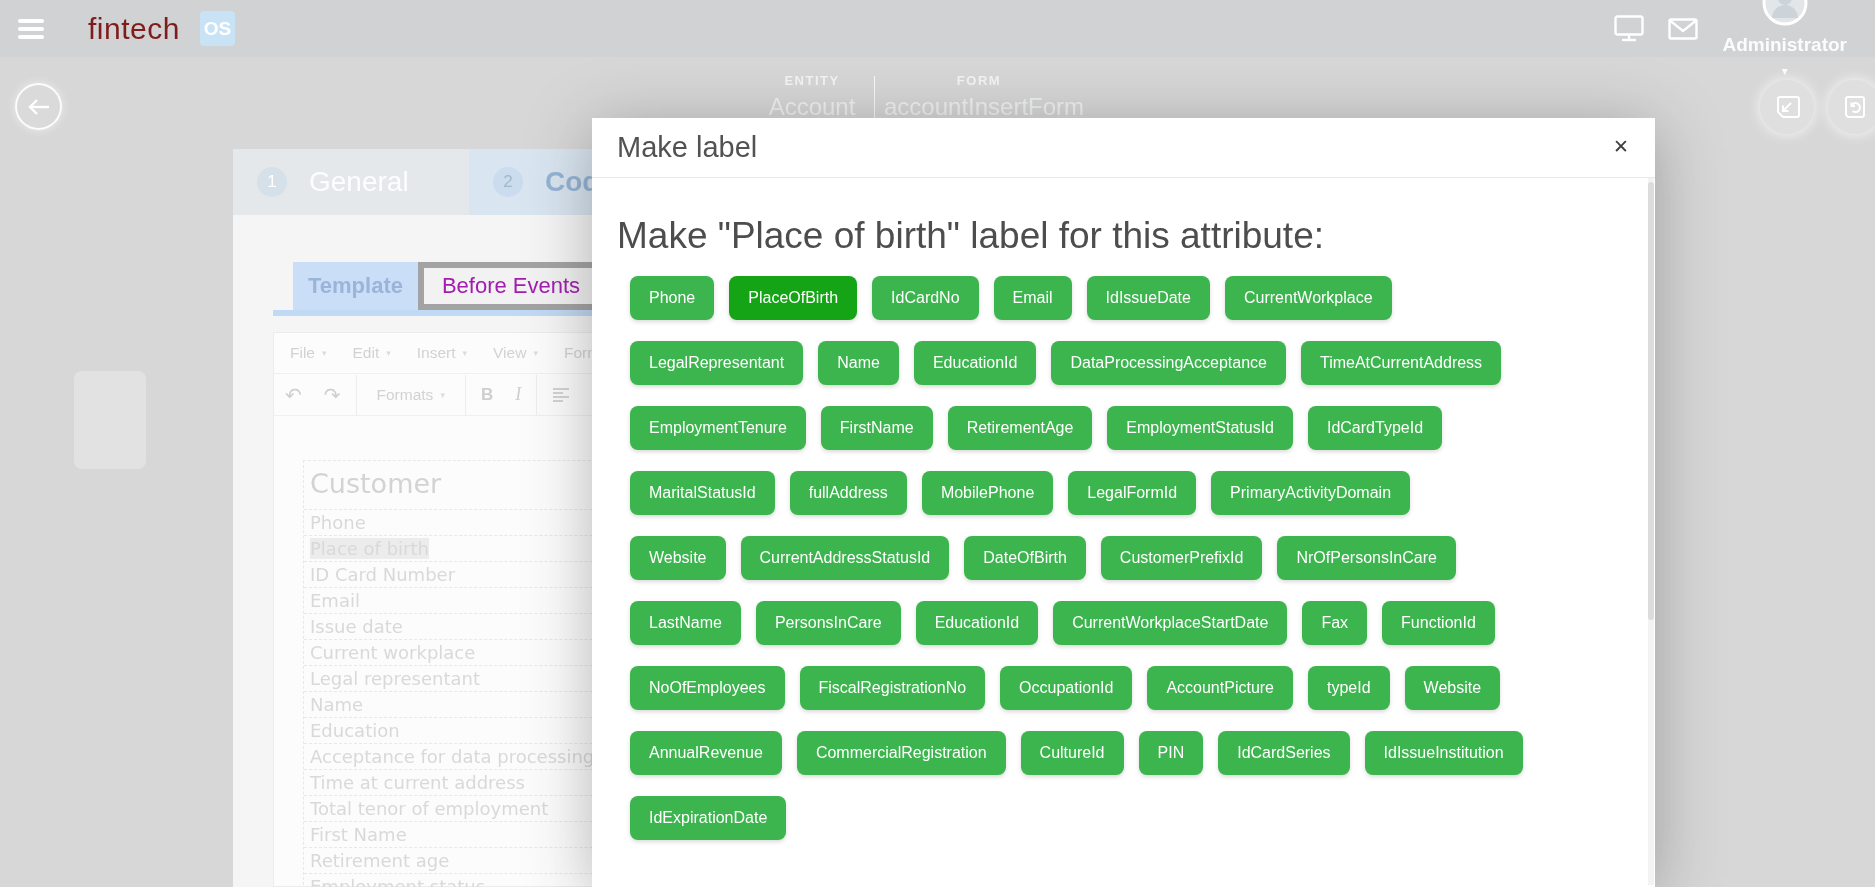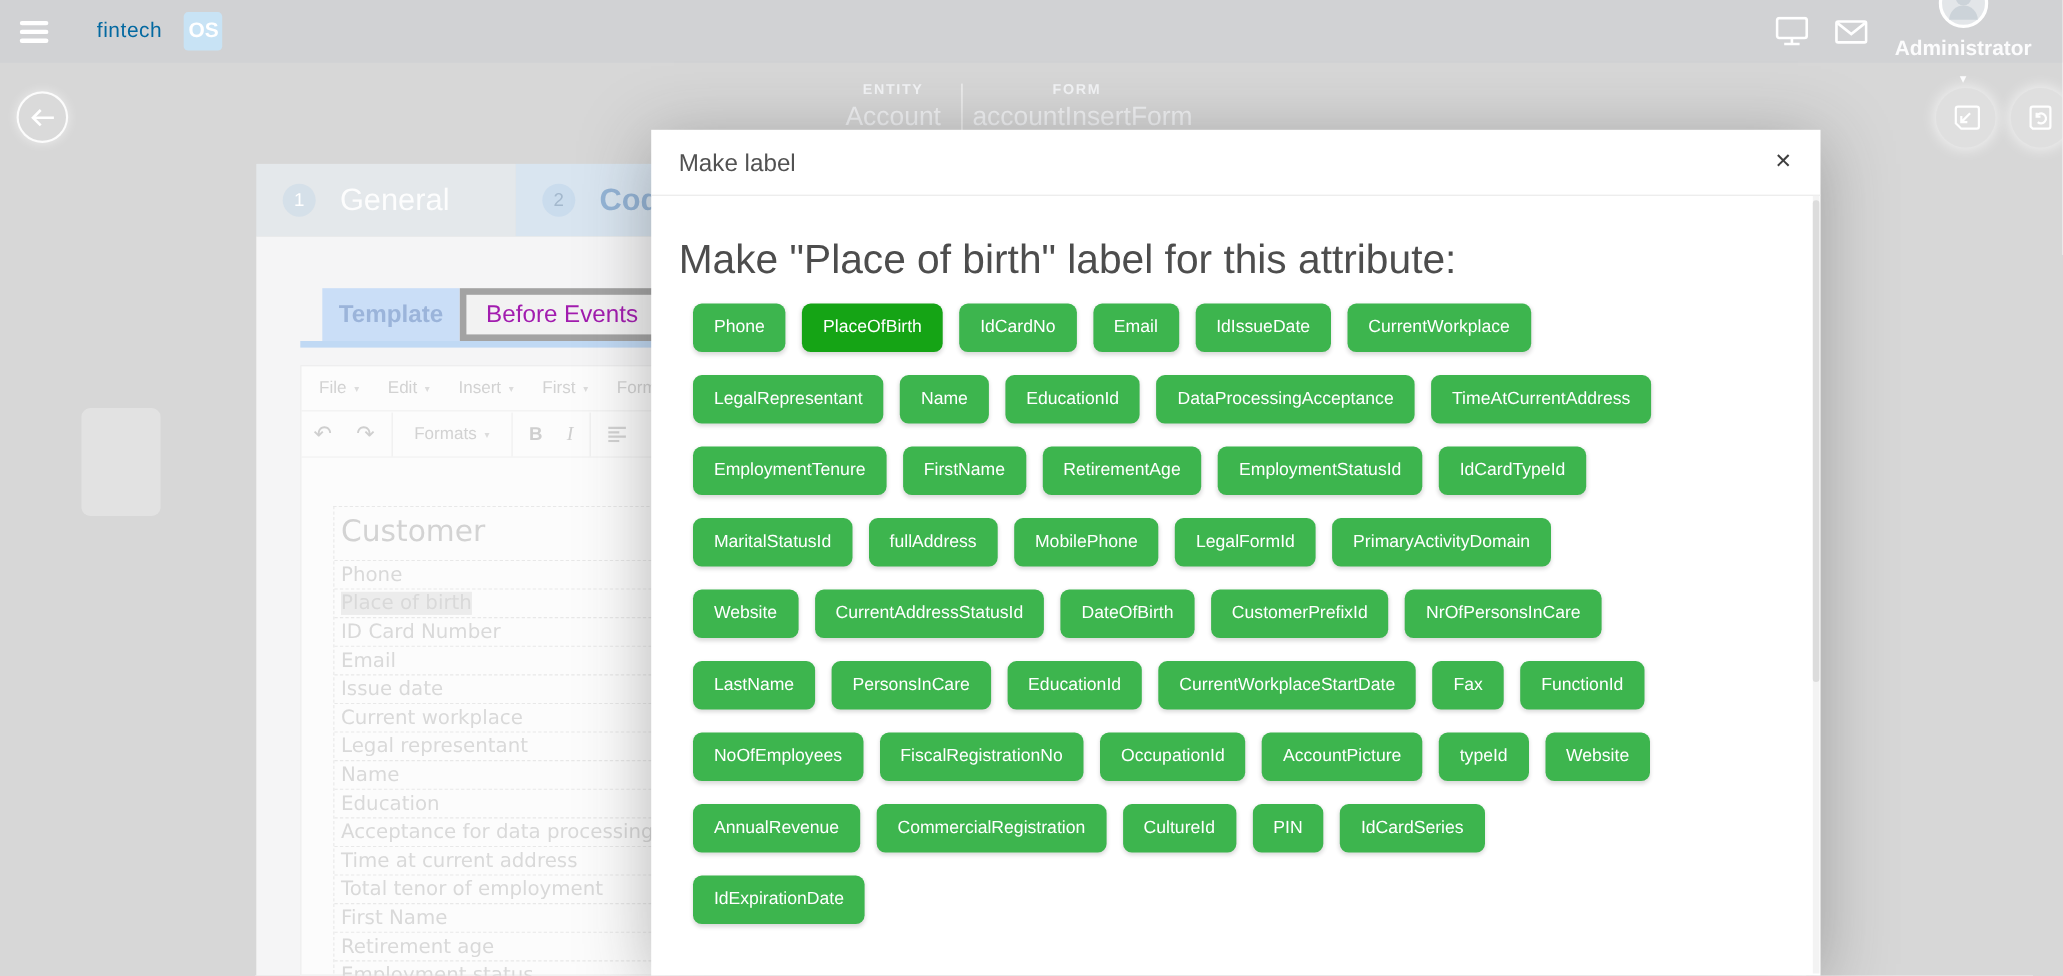--- a/index.html
+++ b/index.html
@@ -6,21 +6,21 @@
   .screen{position:relative;width:1875px;height:887px;background:#d7d7d7;overflow:hidden;
           font-family:"Liberation Sans",sans-serif;}
 
   
   .topbar{position:absolute;left:0;top:0;width:1875px;height:57px;background:#d1d2d4;
           display:flex;align-items:center;}
   .hamburger{width:26px;height:20px;margin-left:18px;display:flex;flex-direction:column;
              justify-content:space-between;cursor:pointer;background:none;border:none;padding:0;}
   .hamburger span{display:block;height:4px;border-radius:2px;background:#ffffff;}
   .brand{display:flex;align-items:center;margin-left:44px;}
-  .brand-fintech{font-size:19px;font-weight:300;color:#0369a1;letter-spacing:.5px;}
+  .brand-fintech{font-size:30px;font-weight:300;color:#7f1d1d;letter-spacing:.5px;}
   .brand-os{display:inline-flex;align-items:center;justify-content:center;width:35px;height:35px;
             margin-left:20px;border-radius:4px;background:#c8e3f5;color:#ffffff;font-weight:bold;font-size:19px;}
   .topbar-right{margin-left:auto;margin-right:28px;display:flex;align-items:center;gap:24px;}
   .icon-btn{background:none;border:none;padding:0;cursor:pointer;display:flex;align-items:center;}
   .user-area{display:flex;align-items:center;gap:8px;cursor:pointer;background:none;border:none;padding:0;flex-direction:column;}
   .user-name{font-size:19px;font-weight:bold;color:#fcfcfd;}
   .caret{color:#fcfcfd;font-size:12px;}
 
   
   .back-btn{position:absolute;left:15px;top:83px;width:47px;height:47px;border-radius:50%;
@@ -84,21 +84,21 @@
                border-bottom:1px dashed #e8e8e8;}
   .doc-row{height:25px;line-height:25px;font-size:18px;color:#d9d9d9;padding-left:6px;
            border-bottom:1px dashed #e8e8e8;white-space:nowrap;}
   .doc-row .hl{background:#ececec;}
 
   
   .modal{position:absolute;left:592px;top:118px;width:1063px;height:769px;background:#ffffff;
          box-shadow:0 10px 60px rgba(50,50,50,.35);z-index:10;}
   .modal-header{position:relative;height:59px;border-bottom:1px solid #e9e9e9;}
   .modal-title{position:absolute;left:25px;top:0;height:59px;display:flex;align-items:center;
-               font-size:22px;font-weight:300;color:#525252;}
+               font-size:29px;font-weight:300;color:#525252;}
   .modal-close{position:absolute;right:22px;top:13px;background:none;border:none;cursor:pointer;
                font-size:19px;color:#3f3f3f;padding:4px;}
   .modal-body{padding:36px 25px 0 25px;}
   .modal-heading{margin:0 0 18px 0;font-size:37px;line-height:44px;font-weight:200;color:#4d4d4d;}
   .btn-rows{padding-left:13px;}
   .btn-row{display:flex;margin-bottom:21px;}
   .attr-btn{height:44px;padding:0 19px;margin-right:15px;border:none;border-radius:8px;cursor:pointer;
             background:#3db54e;color:#ffffff;font-size:16px;font-family:"Liberation Sans",sans-serif;
             box-shadow:0 2px 4px rgba(0,0,0,.15);display:inline-flex;align-items:center;}
   .attr-btn.selected{background:#15a415;}
@@ -209,21 +209,21 @@
           </button>
         <button class="menu-item">
             <span>Edit</span>
             <span class="mcaret">▾</span>
           </button>
         <button class="menu-item">
             <span>Insert</span>
             <span class="mcaret">▾</span>
           </button>
         <button class="menu-item">
-            <span>First</span>
+            <span>View</span>
             <span class="mcaret">▾</span>
           </button>
         <button class="menu-item">
             <span>Format</span>
             <span class="mcaret">▾</span>
           </button>
       </div>
       <div class="toolbar">
         <button class="tbtn">↶</button>
         <button class="tbtn">↷</button>
@@ -327,20 +327,21 @@
           <button class="attr-btn">AccountPicture</button>
           <button class="attr-btn">typeId</button>
           <button class="attr-btn">Website</button>
         </div>
         <div class="btn-row">
           <button class="attr-btn">AnnualRevenue</button>
           <button class="attr-btn">CommercialRegistration</button>
           <button class="attr-btn">CultureId</button>
           <button class="attr-btn">PIN</button>
           <button class="attr-btn">IdCardSeries</button>
+          <button class="attr-btn">IdIssueInstitution</button>
         </div>
         <div class="btn-row">
           <button class="attr-btn">IdExpirationDate</button>
         </div>
       </div>
     </div>
     <div class="modal-scrollbar">
         <div class="thumb"></div>
       </div>
   </div>

